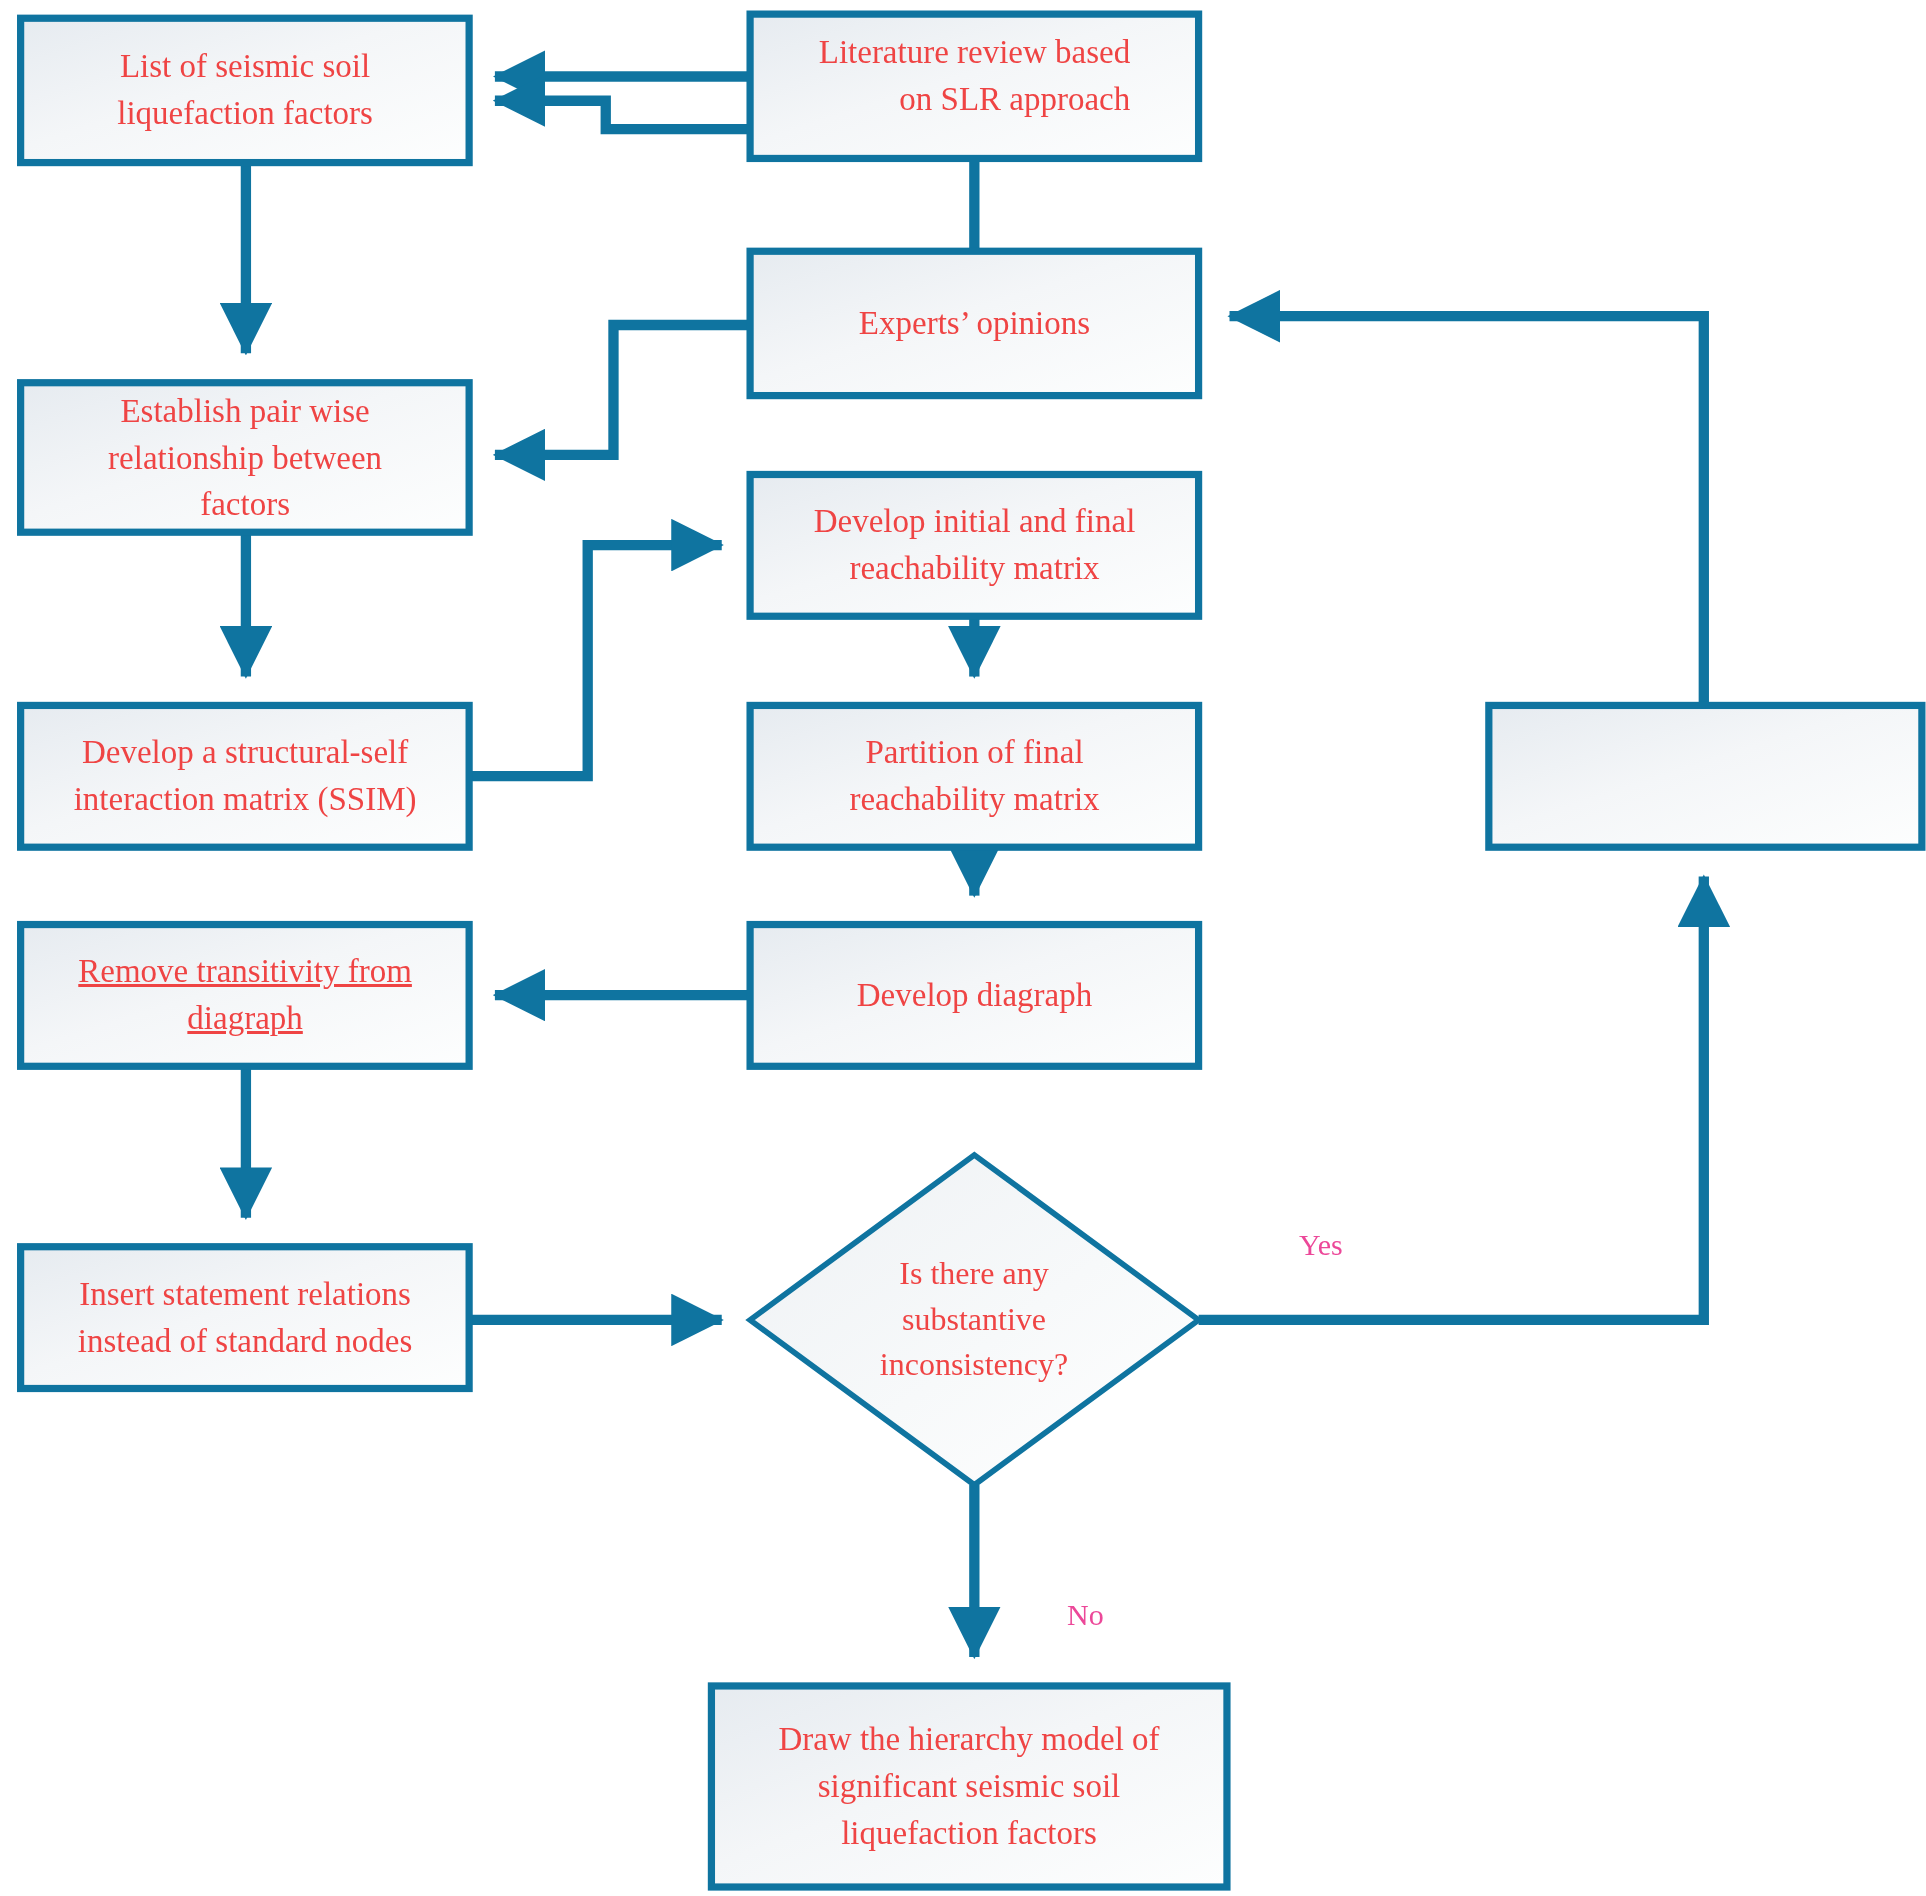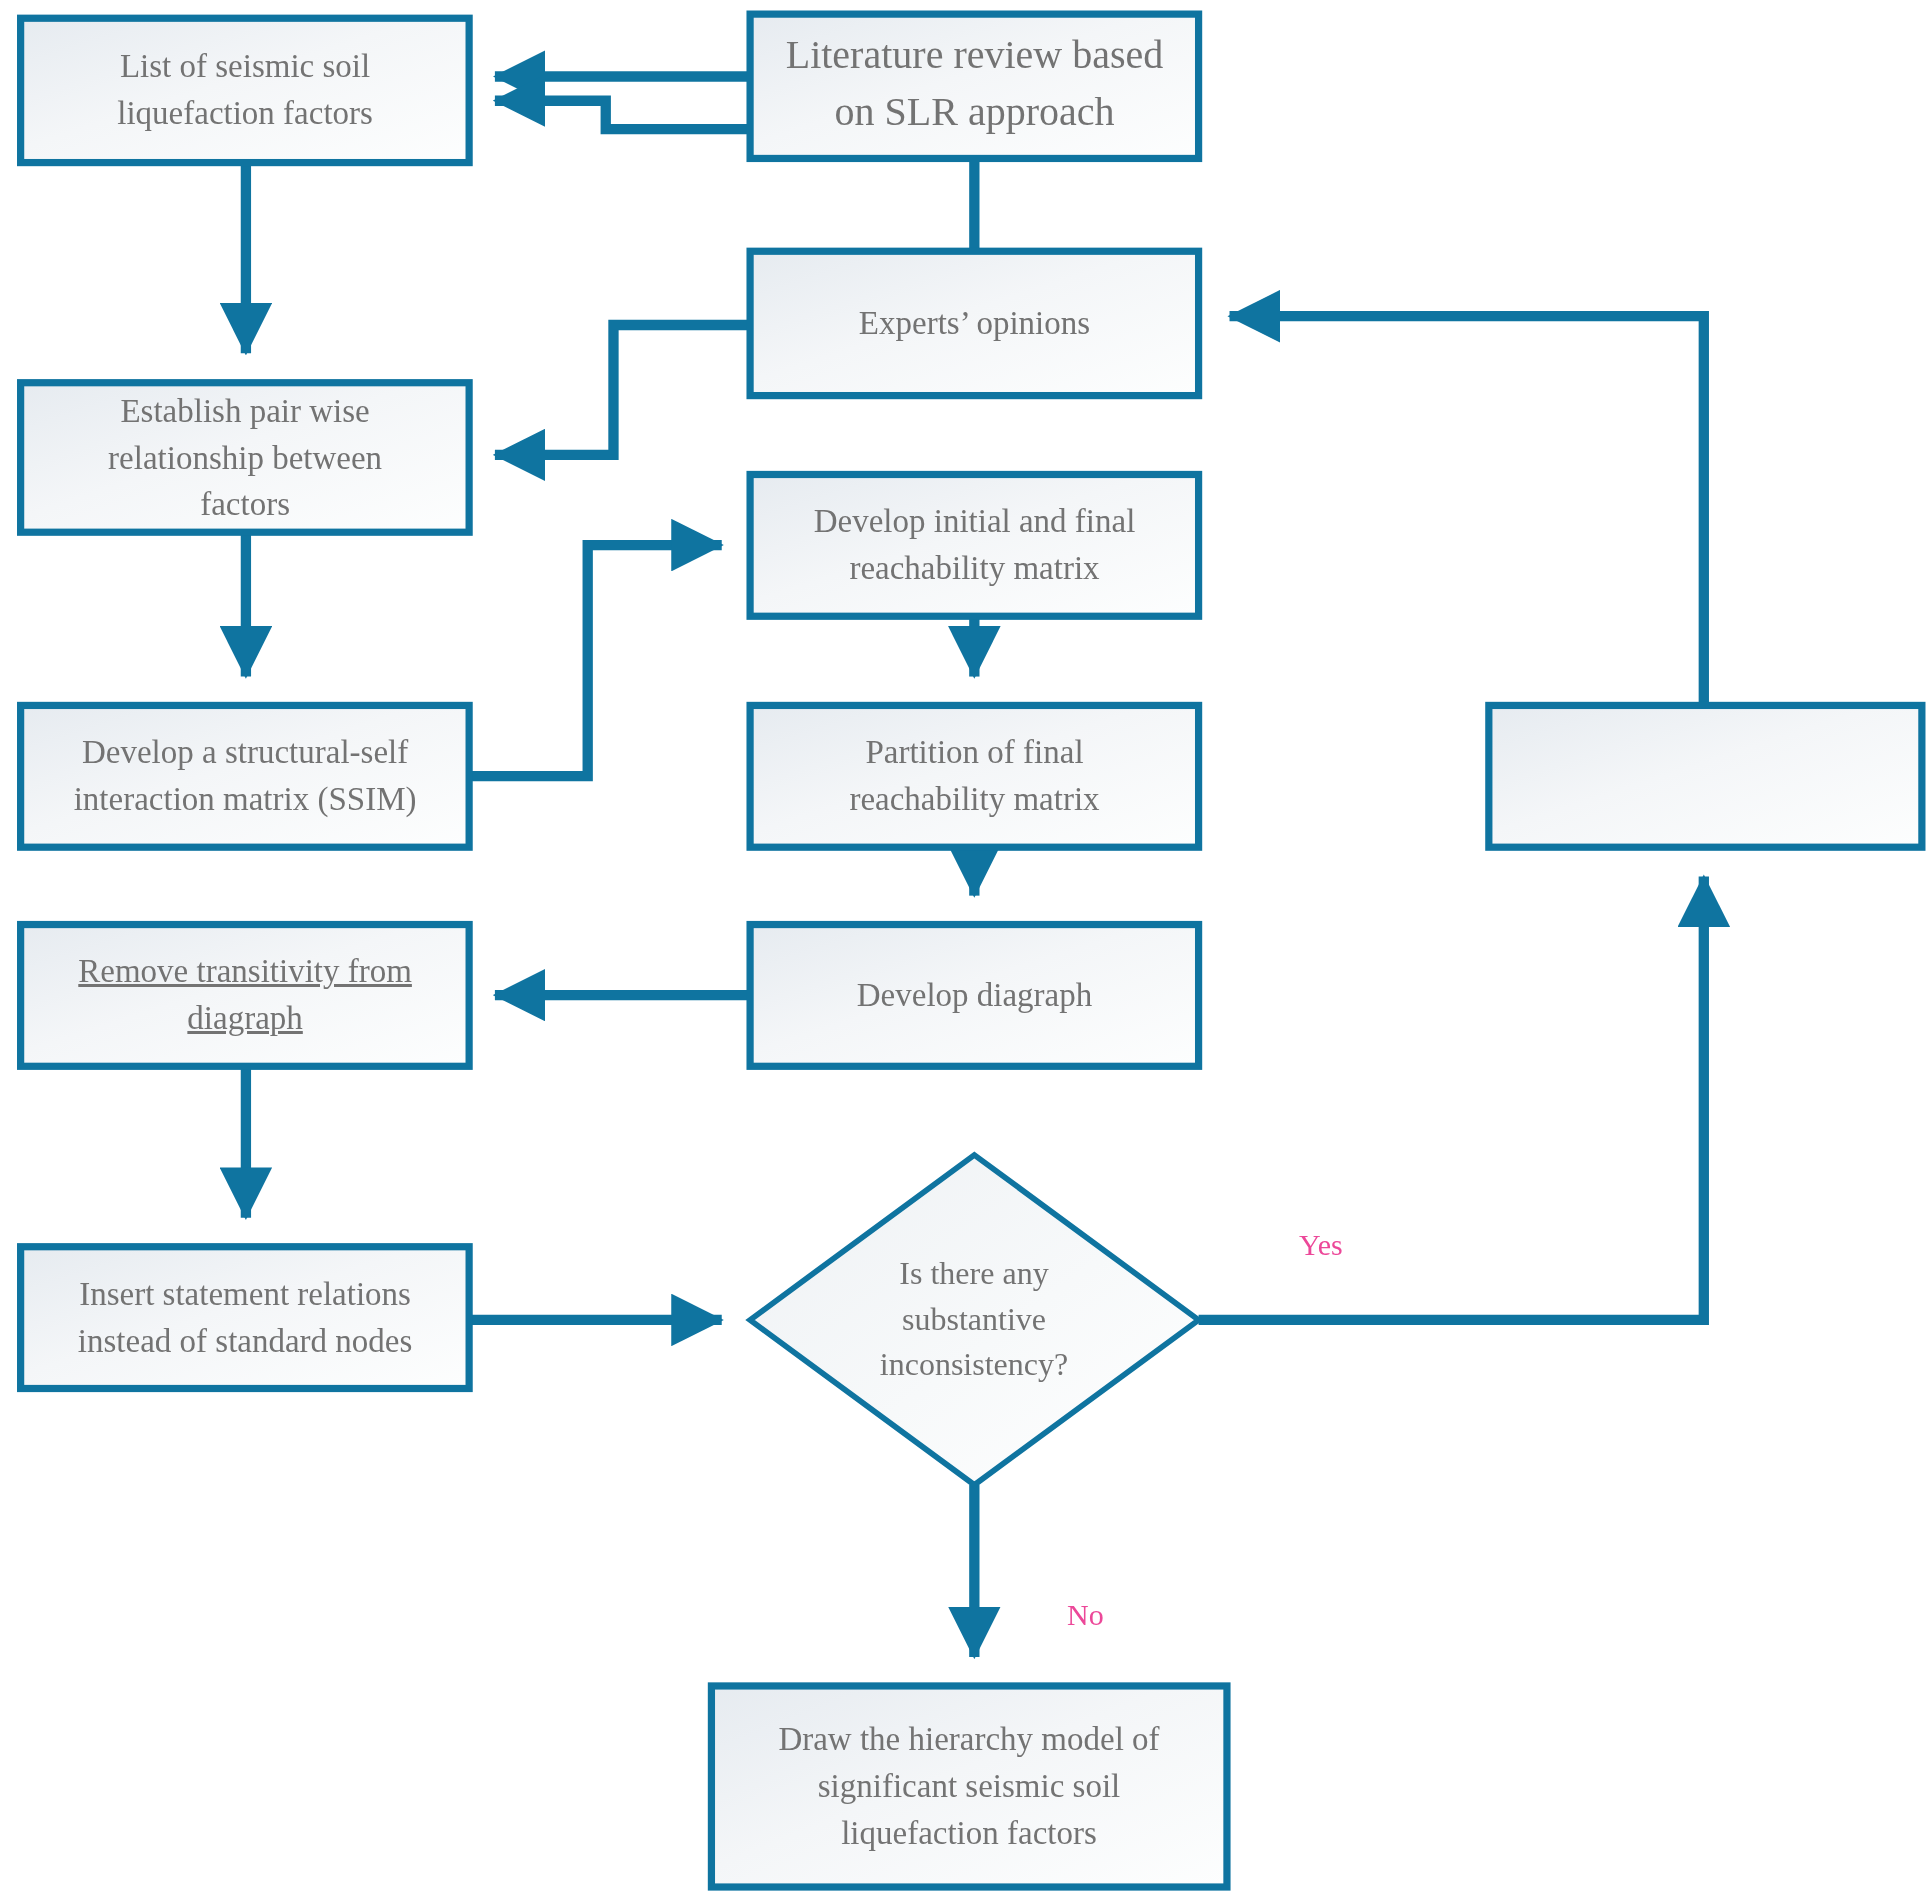--- a/index.html
+++ b/index.html
@@ -1,21 +1,21 @@
 <!DOCTYPE html>
 <html style="font-size:8.2px"><head>
 <meta charset="utf-8">
 <style>
   html,body{margin:0;padding:0;background:#ffffff;}
   body{font-family:"Liberation Serif", serif;}
   #stage{position:relative;width:1926px;height:1897px;background:#fff;overflow:hidden;}
   svg#flow{position:absolute;left:0;top:0;width:1926px;height:1897px;}
   .nodeLabel{
     position:absolute;display:flex;align-items:center;justify-content:center;
-    text-align:center;color:#737373;font-family:"Liberation Serif", serif;
+    text-align:center;color:#ef4444;font-family:"Liberation Serif", serif;
     line-height:1.42;pointer-events:none;white-space:pre-line;
   }
   .edgeLabel{
     position:absolute;color:#ec4899;font-family:"Liberation Serif", serif;
     font-size:30px;line-height:1;text-align:right;
   }
 </style>
 </head>
 <body>
 
@@ -81,21 +81,21 @@
       <rect x="40" y="1793" width="870" height="275" fill="url(#boxGrad)" stroke="#0f74a0" stroke-width="14"></rect>
       <rect x="1455" y="1793" width="870" height="275" fill="url(#boxGrad)" stroke="#0f74a0" stroke-width="14"></rect>
       <rect x="40" y="2418" width="870" height="275" fill="url(#boxGrad)" stroke="#0f74a0" stroke-width="14"></rect>
       <polygon points="1890,2240 2325,2560 1890,2880 1455,2560" fill="url(#diaGrad)" stroke="#0f74a0" stroke-width="11"></polygon>
       <rect x="1380" y="3270" width="1000" height="390" fill="url(#boxGrad)" stroke="#0f74a0" stroke-width="14"></rect>
     </g>
   </svg>
 
   <div class="nodeLabel" style="left:20.6px;  top:18px;   width:449px;  height:144px; font-size:33px;">List of seismic soil
 liquefaction factors</div>
-  <div class="nodeLabel" style="left:750px;top:12px;   width:449px;  height:144px; font-size:40px;">Literature review based
+  <div class="nodeLabel" style="left:750px;top:4px;   width:449px;  height:144px; font-size:33px;text-align:right;">Literature review based
 on SLR approach</div>
   <div class="nodeLabel" style="left:750px;top:251px;  width:449px;  height:144px; font-size:33px;">Experts’ opinions</div>
   <div class="nodeLabel" style="left:20.6px;  top:383px;  width:449px;  height:150px; font-size:33px;">Establish pair wise
 relationship between
 factors</div>
   <div class="nodeLabel" style="left:750px;top:474px;  width:449px;  height:142px; font-size:33px;">Develop initial and final
 reachability matrix</div>
   <div class="nodeLabel" style="left:20.6px;  top:705px; width:449px;  height:142px; font-size:33px;">Develop a structural-self
 interaction matrix (SSIM)</div>
   <div class="nodeLabel" style="left:750px;top:705px; width:449px;  height:142px; font-size:33px;">Partition of final

